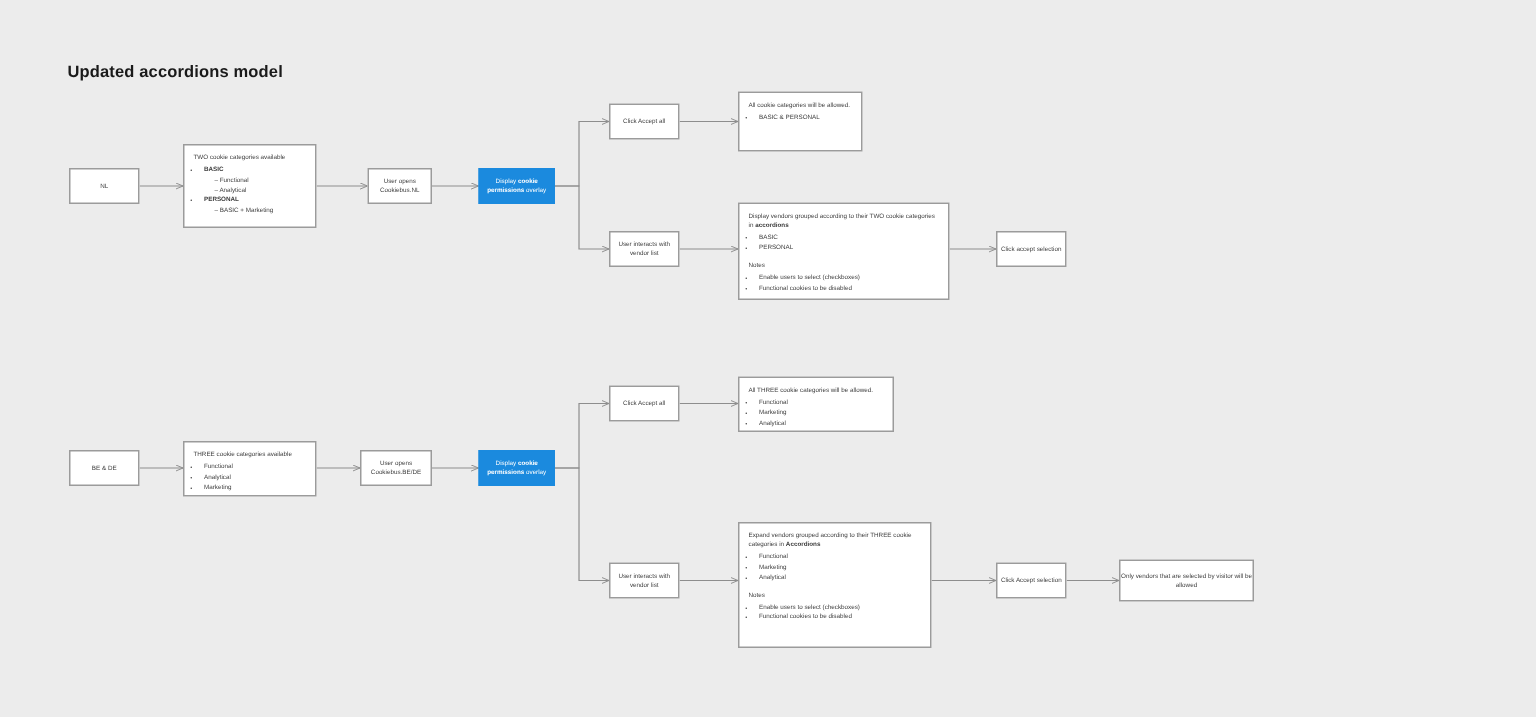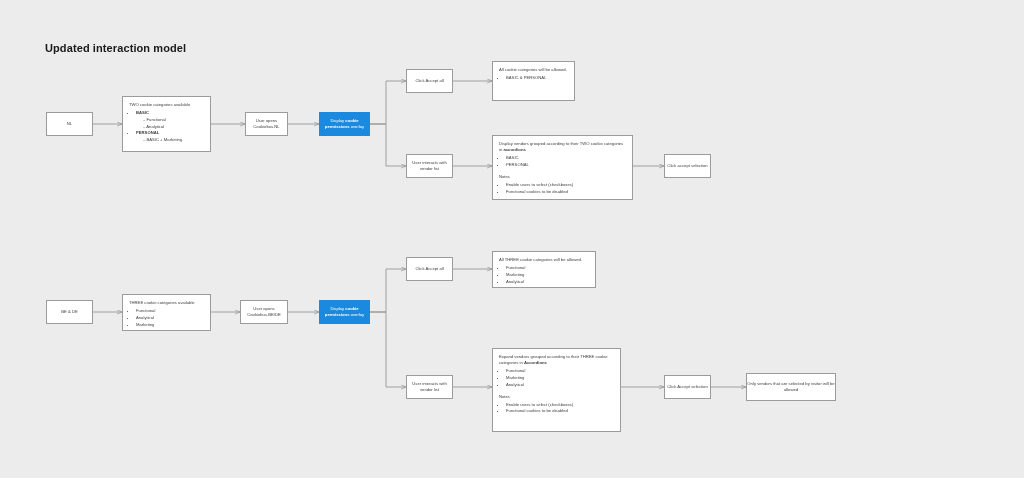--- a/index.html
+++ b/index.html
@@ -117,21 +117,21 @@
       <path d="M288,312 L319,312"></path>
       <path d="M370,312 L386,312 L386,269 L406,269"></path>
       <path d="M370,312 L386,312 L386,387 L406,387"></path>
       <path d="M453,269 L492,269"></path>
       <path d="M453,387 L492,387"></path>
       <path d="M621,387 L664,387"></path>
       <path d="M711,387 L746,387"></path>
     </g>
   </svg>
 
-  <div class="title">Updated interaction model</div>
+  <div class="title">Updated accordions model</div>
 
   <div class="node center" style="left:46px; top:112px; width:47px; height:24px;">
     <span>NL</span>
   </div>
 
   <div class="node left" style="left:122px; top:96px; width:89px; height:56px;">
     <span class="ttl">TWO cookie categories available</span>
     <ul>
       <li>
         <span class="b">BASIC</span>

